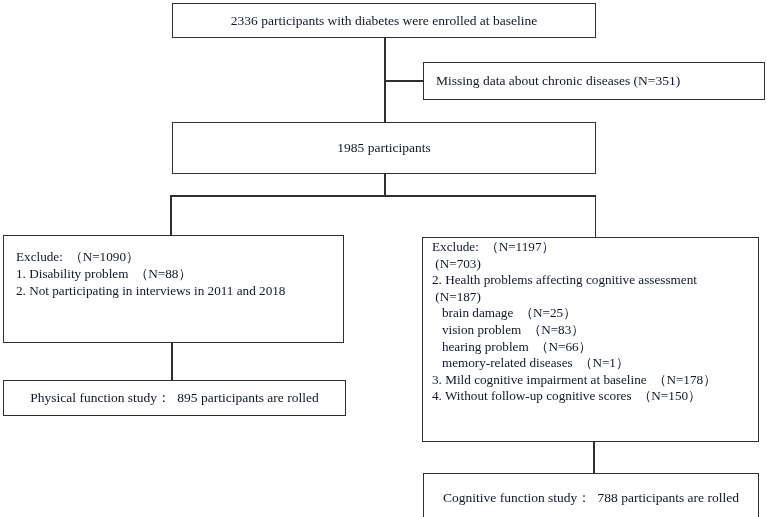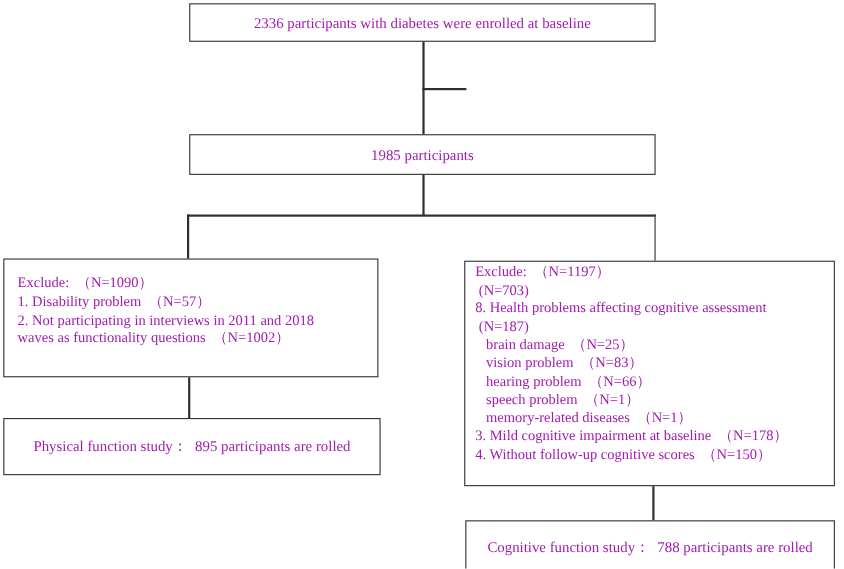--- a/index.html
+++ b/index.html
@@ -6,21 +6,21 @@
     margin: 0;
     padding: 0;
     background: #ffffff;
   }
   .canvas {
     position: relative;
     width: 767px;
     height: 517px;
     background: #ffffff;
     font-family: "Liberation Serif", "DejaVu Serif", serif;
-    color: #a21caf;
+    color: #0f172a;
     overflow: hidden;
   }
   .box {
     position: absolute;
     box-sizing: border-box;
     border: 1.5px solid #2f2f2f;
     background: #ffffff;
     font-size: 13.5px;
   }
   .center-text {
@@ -46,24 +46,24 @@
     line-height: 16.6px;
   }
   .conn {
     position: absolute;
     background: #2f2f2f;
   }
 
   
   #box-enrolled   { left: 172px; top: 3px;   width: 424px; height: 35px; }
   #box-missing    { left: 423px; top: 62px;  width: 342px; height: 38px; padding-left: 12px; }
-  #box-1985       { left: 172px; top: 122px; width: 424px; height: 37px; }
+  #box-1985       { left: 172px; top: 122px; width: 424px; height: 52px; }
   #box-excl-left  { left: 3px;   top: 235px; width: 341px; height: 108px; padding: 13px 12px 0 12px; }
   #box-excl-right { left: 422px; top: 237px; width: 337px; height: 205px; padding: 1px 4px 0 9px; }
-  #box-physical   { left: 3px;   top: 380px; width: 343px; height: 52px; }
+  #box-physical   { left: 3px;   top: 380px; width: 343px; height: 36px; }
   #box-cognitive  { left: 423px; top: 473px; width: 336px; height: 50px; }
 
   
   #c-v1 { left: 384px;  top: 37px;  width: 1.5px; height: 86px; }
   #c-h1 { left: 384px;  top: 80px;  width: 40px;  height: 1.5px; }
   #c-v2 { left: 384px;  top: 156px; width: 1.5px; height: 40px; }
   #c-h2 { left: 170px;  top: 195px; width: 426px; height: 1.5px; }
   #c-v3 { left: 170px;  top: 195px; width: 1.5px; height: 41px; }
   #c-v4 { left: 594.5px;top: 195px; width: 1.5px; height: 43px; }
   #c-v5 { left: 171px;  top: 342px; width: 1.5px; height: 39px; }
@@ -78,39 +78,38 @@
   <div class="conn" id="c-h1"></div>
   <div class="conn" id="c-v2"></div>
   <div class="conn" id="c-h2"></div>
   <div class="conn" id="c-v3"></div>
   <div class="conn" id="c-v4"></div>
   <div class="conn" id="c-v5"></div>
   <div class="conn" id="c-v6"></div>
 
   <div class="box center-text" id="box-enrolled">2336 participants with diabetes were enrolled at baseline</div>
 
+  <div class="box left-text" id="box-missing">Missing data about chronic diseases (N=351)</div>
 
   <div class="box center-text" id="box-1985">1985 participants</div>
 
   <div class="box excl excl-left" id="box-excl-left">
     <div class="excl-line">Exclude:  （N=1090）</div>
-    <div class="excl-line">1. Disability problem  （N=57）</div>
+    <div class="excl-line">1. Disability problem  （N=88）</div>
     <div class="excl-line">2. Not participating in interviews in 2011 and 2018</div>
-    <div class="excl-line">waves as functionality questions  （N=1002）</div>
   </div>
 
   <div class="box excl excl-right" id="box-excl-right">
     <div class="excl-line">Exclude:  （N=1197）</div>
     <div class="excl-line"> (N=703)</div>
-    <div class="excl-line">8. Health problems affecting cognitive assessment</div>
+    <div class="excl-line">2. Health problems affecting cognitive assessment</div>
     <div class="excl-line"> (N=187)</div>
     <div class="excl-line">   brain damage  （N=25）</div>
     <div class="excl-line">   vision problem  （N=83）</div>
     <div class="excl-line">   hearing problem  （N=66）</div>
-    <div class="excl-line">   speech problem  （N=1）</div>
     <div class="excl-line">   memory-related diseases  （N=1）</div>
     <div class="excl-line">3. Mild cognitive impairment at baseline  （N=178）</div>
     <div class="excl-line">4. Without follow-up cognitive scores  （N=150）</div>
   </div>
 
   <div class="box center-text" id="box-physical">Physical function study：  895 participants are rolled</div>
 
   <div class="box center-text" id="box-cognitive">Cognitive function study：  788 participants are rolled</div>
 
 </div>

